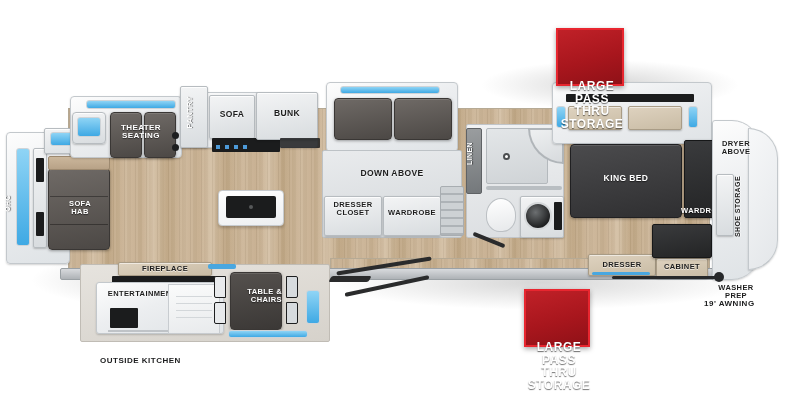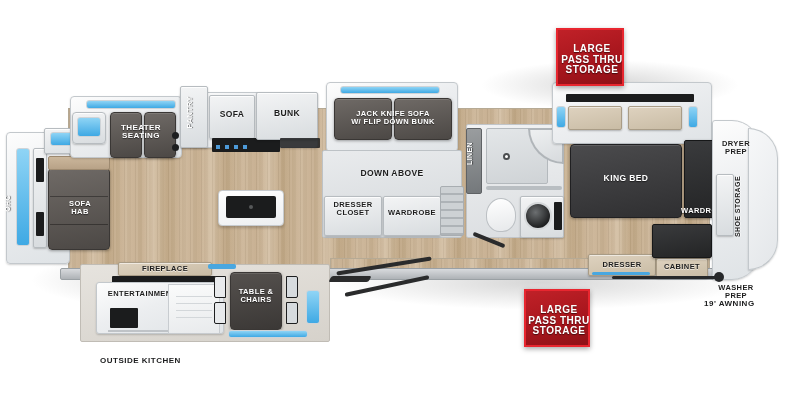--- a/index.html
+++ b/index.html
@@ -50,21 +50,21 @@
   .carpet{background:linear-gradient(170deg,#e6e3de,#d6d2cb);
           border:1px solid #c0bcb5;}
   .blackstrip{background:#1b1c1d;border-radius:1px;}
 
   
   .redbox{
     background:linear-gradient(165deg,#c02128 0%,#a8161d 55%,#8f1117 100%);
     border:2px solid #e8262f;
     box-shadow:0 2px 5px rgba(0,0,0,.35);
   }
-  .redbox .lbl{color:#fff;font-size:10px;letter-spacing:.5px;}
+  .redbox .lbl{color:#fff;font-size:12px;letter-spacing:.5px;margin-top:36px;}
 
   
   .outtext{position:absolute;color:#1b1c1d;font-weight:700;font-size:8px;
            letter-spacing:.5px;font-family:"Liberation Sans",sans-serif;
            white-space:nowrap;}
 
   .shadow{position:absolute;background:radial-gradient(ellipse at center,
           rgba(120,120,120,.30),rgba(120,120,120,0) 70%);pointer-events:none;}
 </style>
 </head>
@@ -120,22 +120,20 @@
   <div class="abs" style="left:216px;top:145px;width:34px;height:4px;background:repeating-linear-gradient(90deg,#4d9ad8 0 4px,#1b1c1d 4px 9px);"></div>
 
   <div class="abs cab" style="left:256px;top:92px;width:62px;height:48px;"></div>
   <div class="lbl dark" style="left:256px;top:109px;width:62px;font-size:8.5px;">BUNK</div>
   <div class="abs blackstrip" style="left:280px;top:138px;width:40px;height:10px;opacity:.85;"></div>
 
   <div class="abs shell" style="left:326px;top:82px;width:132px;height:70px;border-radius:4px;"></div>
   <div class="abs window" style="left:340px;top:86px;width:100px;height:8px;"></div>
   <div class="abs uph" style="left:334px;top:98px;width:58px;height:42px;"></div>
   <div class="abs uph" style="left:394px;top:98px;width:58px;height:42px;"></div>
-  <div class="lbl" style="left:330px;top:110px;width:126px;font-size:7.5px;">JACK KNIFE SOFA
-W/ FLIP DOWN BUNK</div>
 
   <div class="abs" style="left:322px;top:150px;width:140px;height:88px;
               background:linear-gradient(170deg,#e9ebed,#d3d7da);
               border:1px solid #bdc2c6;border-radius:2px;"></div>
   <div class="lbl dark" style="left:322px;top:169px;width:140px;font-size:8.5px;">DOWN ABOVE</div>
 
   <div class="abs cab" style="left:324px;top:196px;width:58px;height:40px;"></div>
   <div class="lbl dark" style="left:324px;top:201px;width:58px;font-size:7.5px;">DRESSER
 CLOSET</div>
 
@@ -193,21 +191,21 @@
   <div class="abs" style="left:592px;top:272px;width:58px;height:3px;background:#49a7e0;border-radius:2px;"></div>
 
   <div class="abs wood-cab" style="left:656px;top:258px;width:52px;height:20px;"></div>
   <div class="lbl dark" style="left:656px;top:263px;width:52px;font-size:7.5px;">CABINET</div>
   <div class="abs dkcab" style="left:652px;top:224px;width:60px;height:34px;"></div>
 
   <div class="abs shell" style="left:712px;top:120px;width:48px;height:160px;border-radius:3px 28px 28px 3px;"></div>
   <div class="abs shell" style="left:748px;top:128px;width:30px;height:142px;border-radius:0 40px 40px 0;background:linear-gradient(120deg,#f7f8f9,#e3e6e9);"></div>
 
   <div class="lbl dark" style="left:714px;top:140px;width:44px;font-size:7.5px;">DRYER
-PREP</div>
+ABOVE</div>
 
   <div class="abs cab" style="left:716px;top:174px;width:18px;height:62px;"></div>
   <div class="lbl dark vert" style="left:734px;top:176px;width:16px;font-size:7px;">SHOE STORAGE</div>
 
   <div class="lbl dark" style="left:714px;top:252px;width:44px;font-size:7.5px;margin-top:32px;">WASHER
 PREP</div>
 
   <div class="abs" style="left:218px;top:190px;width:66px;height:36px;
               background:linear-gradient(170deg,#ffffff,#eceef0);
               border:1px solid #c6cace;border-radius:4px;
@@ -227,21 +225,21 @@
   <div class="abs" style="left:108px;top:330px;width:106px;height:2px;background:#bfc3c7;"></div>
 
   <div class="abs" style="left:168px;top:284px;width:52px;height:50px;
               background:linear-gradient(170deg,#fafbfb,#e8eaec);
               border:1px solid #c8ccd0;"></div>
   <div class="abs" style="left:176px;top:296px;width:36px;height:26px;
               background:repeating-linear-gradient(180deg,#d3d7da 0 1px,transparent 1px 7px);"></div>
 
   <div class="abs uph" style="left:230px;top:272px;width:52px;height:58px;
               background:linear-gradient(170deg,#55514e,#3b3836);"></div>
-  <div class="lbl" style="left:230px;top:288px;width:52px;font-size:7.5px;">TABLE &amp;
+  <div class="lbl" style="left:230px;top:288px;width:52px;font-size:7.5px;text-align:right;">TABLE &amp;
 CHAIRS</div>
   <div class="abs" style="left:214px;top:276px;width:12px;height:22px;background:#e8eaec;border:1px solid #1d1e1f;border-radius:2px 0 0 2px;"></div>
   <div class="abs" style="left:214px;top:302px;width:12px;height:22px;background:#e8eaec;border:1px solid #1d1e1f;border-radius:2px 0 0 2px;"></div>
   <div class="abs" style="left:286px;top:276px;width:12px;height:22px;background:#d7dbde;border:1px solid #1d1e1f;border-radius:0 2px 2px 0;"></div>
   <div class="abs" style="left:286px;top:302px;width:12px;height:22px;background:#d7dbde;border:1px solid #1d1e1f;border-radius:0 2px 2px 0;"></div>
   <div class="abs window" style="left:228px;top:330px;width:80px;height:8px;"></div>
   <div class="abs window" style="left:306px;top:290px;width:14px;height:34px;"></div>
 
   <div class="abs" style="left:330px;top:276px;width:40px;height:6px;background:#2a2b2c;
               transform:skewX(-28deg);border-radius:2px;"></div>

